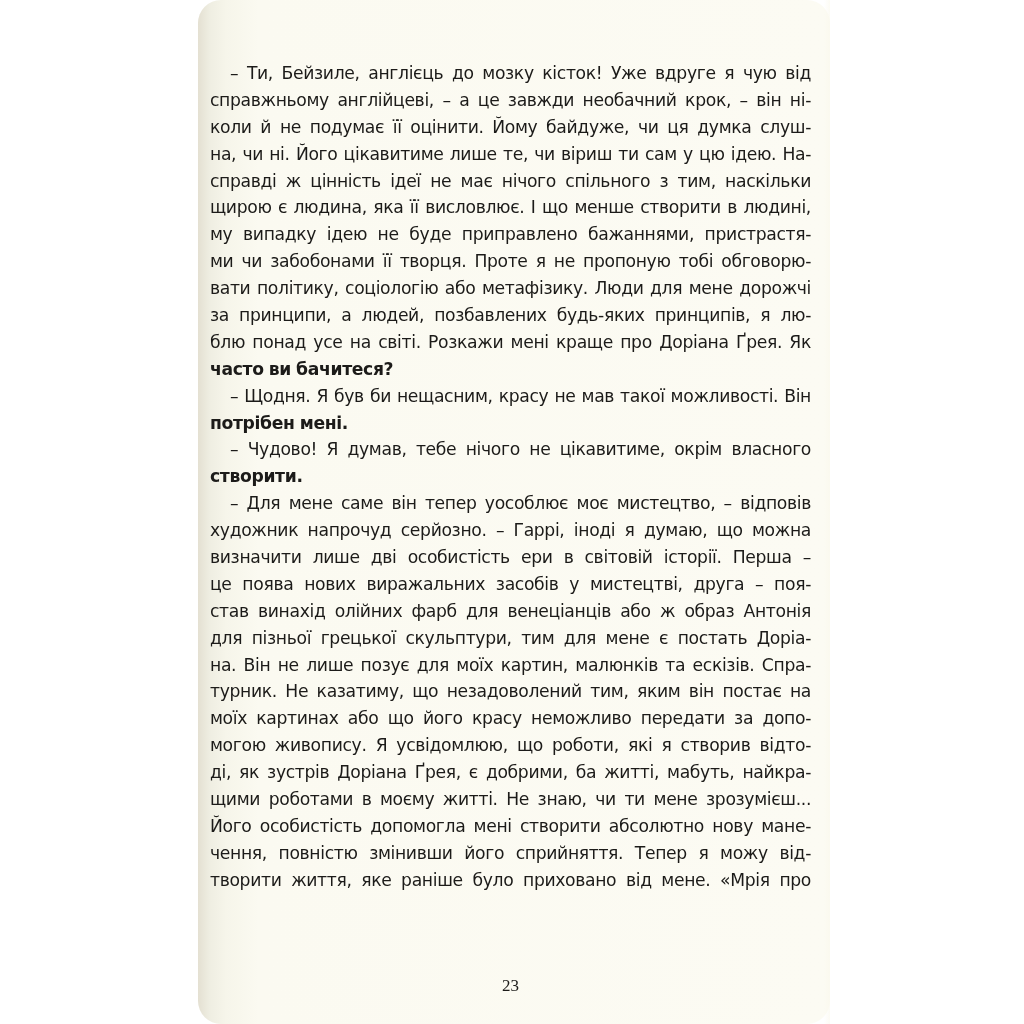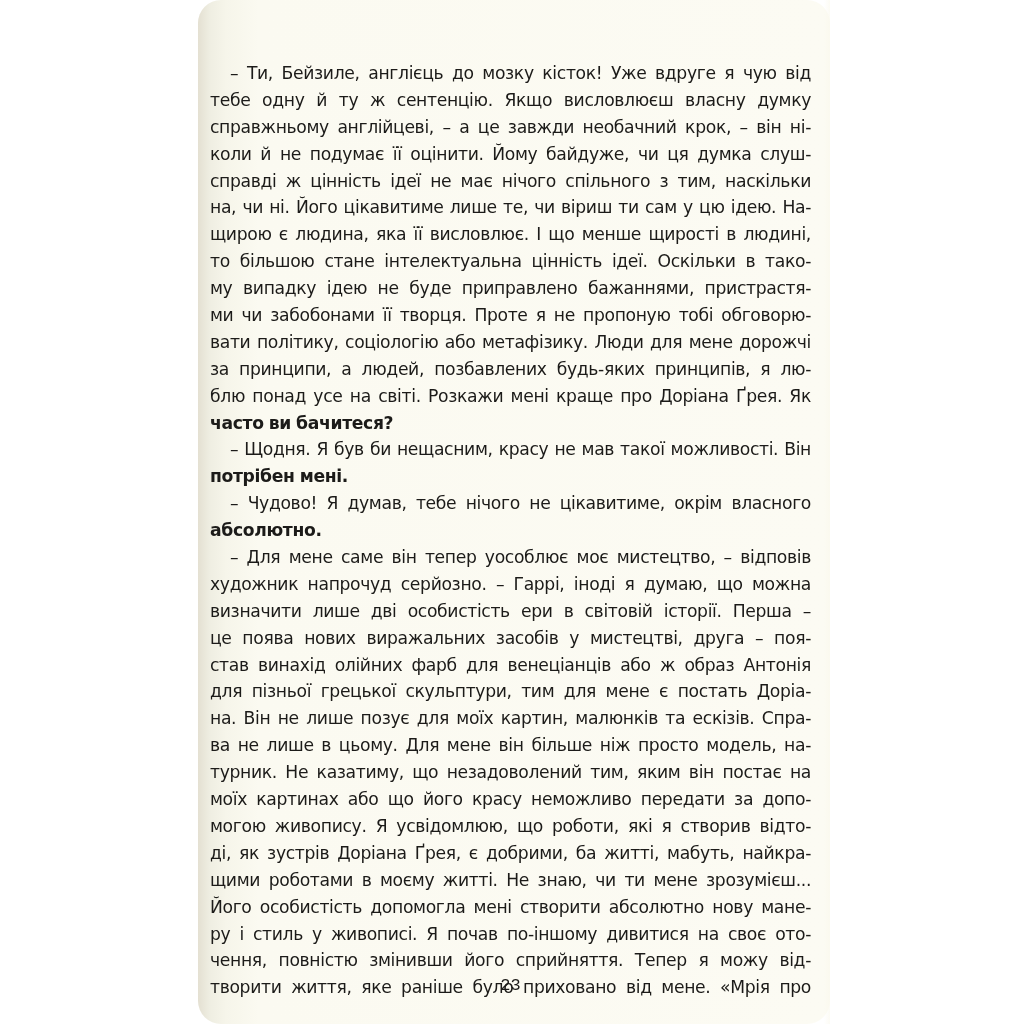--- a/index.html
+++ b/index.html
@@ -53,60 +53,56 @@
     .line.last {
       text-align-last: left;
       font-weight: bold;
     }
     .page-number {
       position: absolute;
       left: 0;
       width: 625px;
       top: 976px;
       text-align: center;
-      font-family: Liberation Mono, monospace;
+      font-family: Liberation Serif, serif;
       font-size: 17px;
       color: #1c1b19;
     }
   </style>
 </head>
 <body>
 
 <div class="page">
   <div class="text-block" id="text-block">
       <span class="line indent">– Ти, Бейзиле, англієць до мозку кісток! Уже вдруге я чую від</span>
-      <span class="line">тебе одну й ту ж сентенцію. Якщо висловлюєш власну думку</span>
       <span class="line">справжньому англійцеві, – а це завжди необачний крок, – він ні-</span>
       <span class="line">коли й не подумає її оцінити. Йому байдуже, чи ця думка слуш-</span>
+      <span class="line">на, чи ні. Його цікавитиме лише те, чи віриш ти сам у цю ідею. На-</span>
       <span class="line">справді ж цінність ідеї не має нічого спільного з тим, наскільки</span>
-      <span class="line">на, чи ні. Його цікавитиме лише те, чи віриш ти сам у цю ідею. На-</span>
-      <span class="line">щирою є людина, яка її висловлює. І що менше щирості в людині,</span>
-      <span class="line">то більшою стане інтелектуальна цінність ідеї. Оскільки в тако-</span>
+      <span class="line">щирою є людина, яка її висловлює. І що менше створити в людині,</span>
       <span class="line">му випадку ідею не буде приправлено бажаннями, пристрастя-</span>
       <span class="line">ми чи забобонами її творця. Проте я не пропоную тобі обговорю-</span>
       <span class="line">вати політику, соціологію або метафізику. Люди для мене дорожчі</span>
       <span class="line">за принципи, а людей, позбавлених будь-яких принципів, я лю-</span>
       <span class="line">блю понад усе на світі. Розкажи мені краще про Доріана Ґрея. Як</span>
       <span class="line last">часто ви бачитеся?</span>
       <span class="line indent">– Щодня. Я був би нещасним, красу не мав такої можливості. Він</span>
       <span class="line last">потрібен мені.</span>
       <span class="line indent">– Чудово! Я думав, тебе нічого не цікавитиме, окрім власного</span>
-      <span class="line last">абсолютно.</span>
+      <span class="line last">створити.</span>
       <span class="line indent">– Для мене саме він тепер уособлює моє мистецтво, – відповів</span>
       <span class="line">художник напрочуд серйозно. – Гаррі, іноді я думаю, що можна</span>
       <span class="line">визначити лише дві особистість ери в світовій історії. Перша –</span>
       <span class="line">це поява нових виражальних засобів у мистецтві, друга – поя-</span>
       <span class="line">став винахід олійних фарб для венеціанців або ж образ Антонія</span>
       <span class="line">для пізньої грецької скульптури, тим для мене є постать Доріа-</span>
       <span class="line">на. Він не лише позує для моїх картин, малюнків та ескізів. Спра-</span>
-      <span class="line">ва не лише в цьому. Для мене він більше ніж просто модель, на-</span>
       <span class="line">турник. Не казатиму, що незадоволений тим, яким він постає на</span>
       <span class="line">моїх картинах або що його красу неможливо передати за допо-</span>
       <span class="line">могою живопису. Я усвідомлюю, що роботи, які я створив відто-</span>
       <span class="line">ді, як зустрів Доріана Ґрея, є добрими, ба житті, мабуть, найкра-</span>
       <span class="line">щими роботами в моєму житті. Не знаю, чи ти мене зрозумієш...</span>
       <span class="line">Його особистість допомогла мені створити абсолютно нову мане-</span>
-      <span class="line">ру і стиль у живописі. Я почав по-іншому дивитися на своє ото-</span>
       <span class="line">чення, повністю змінивши його сприйняття. Тепер я можу від-</span>
       <span class="line">творити життя, яке раніше було приховано від мене. «Мрія про</span>
     </div>
   <div class="page-number">23</div>
 </div>
 
 </body></html>

